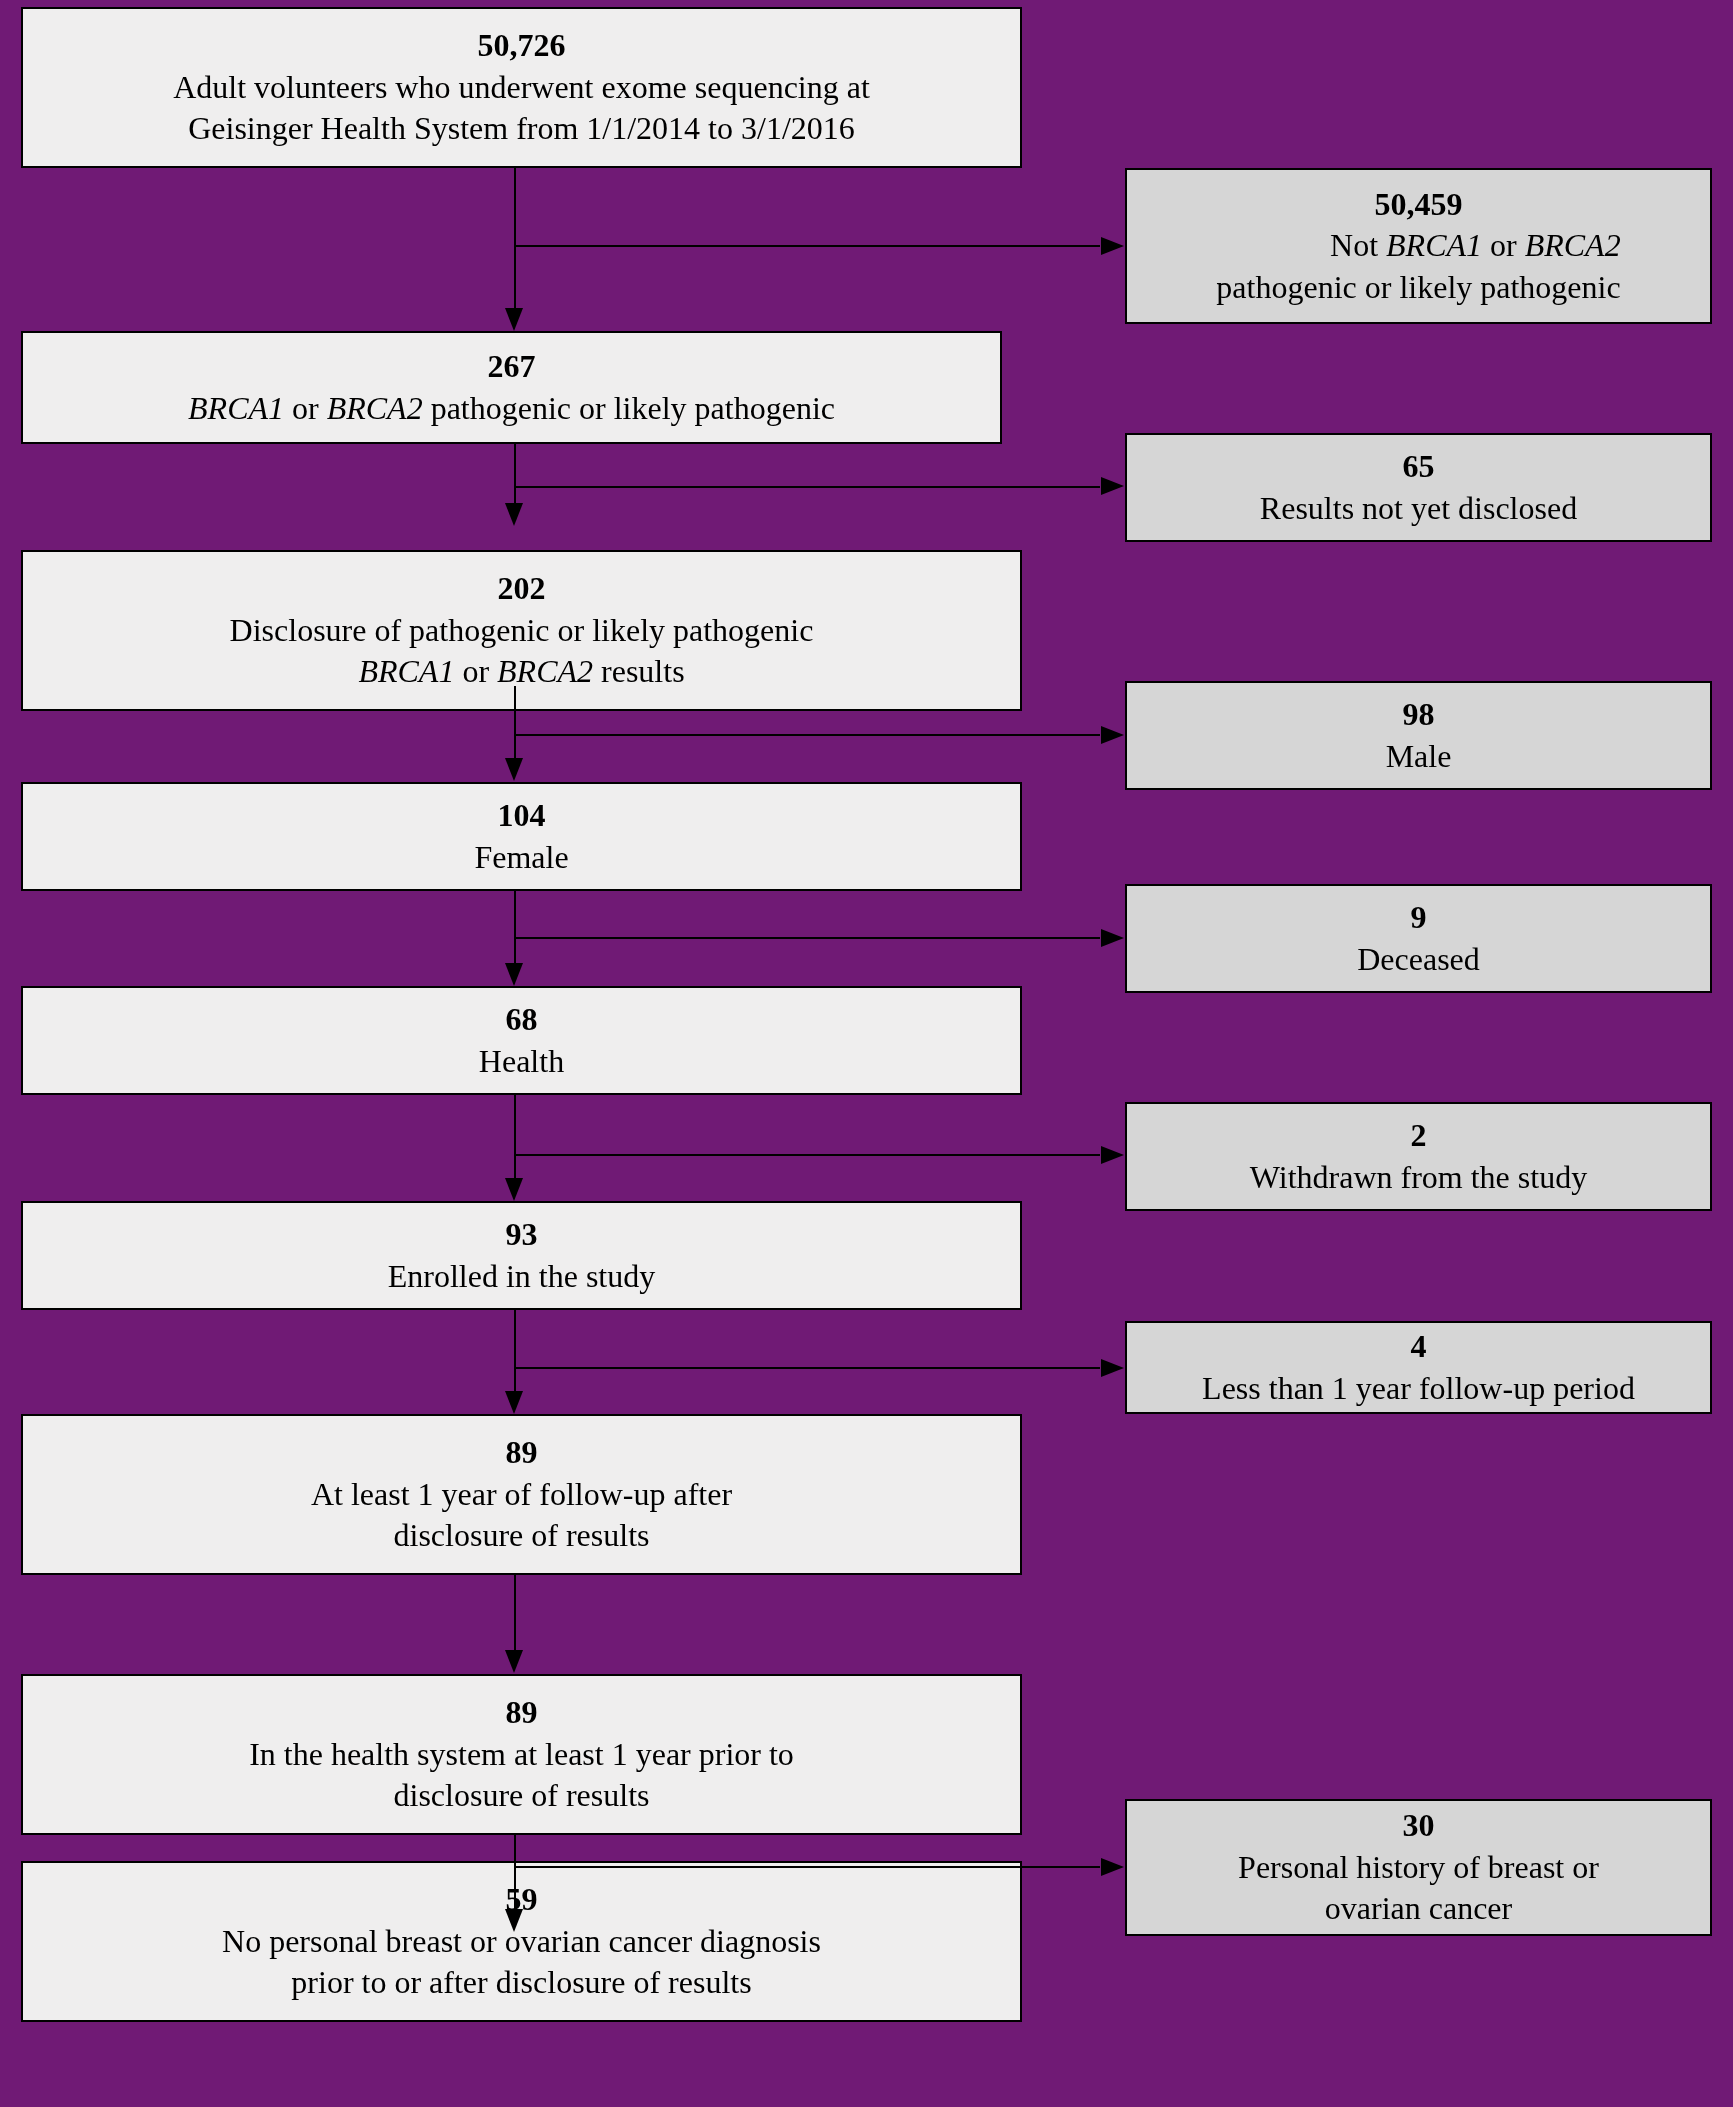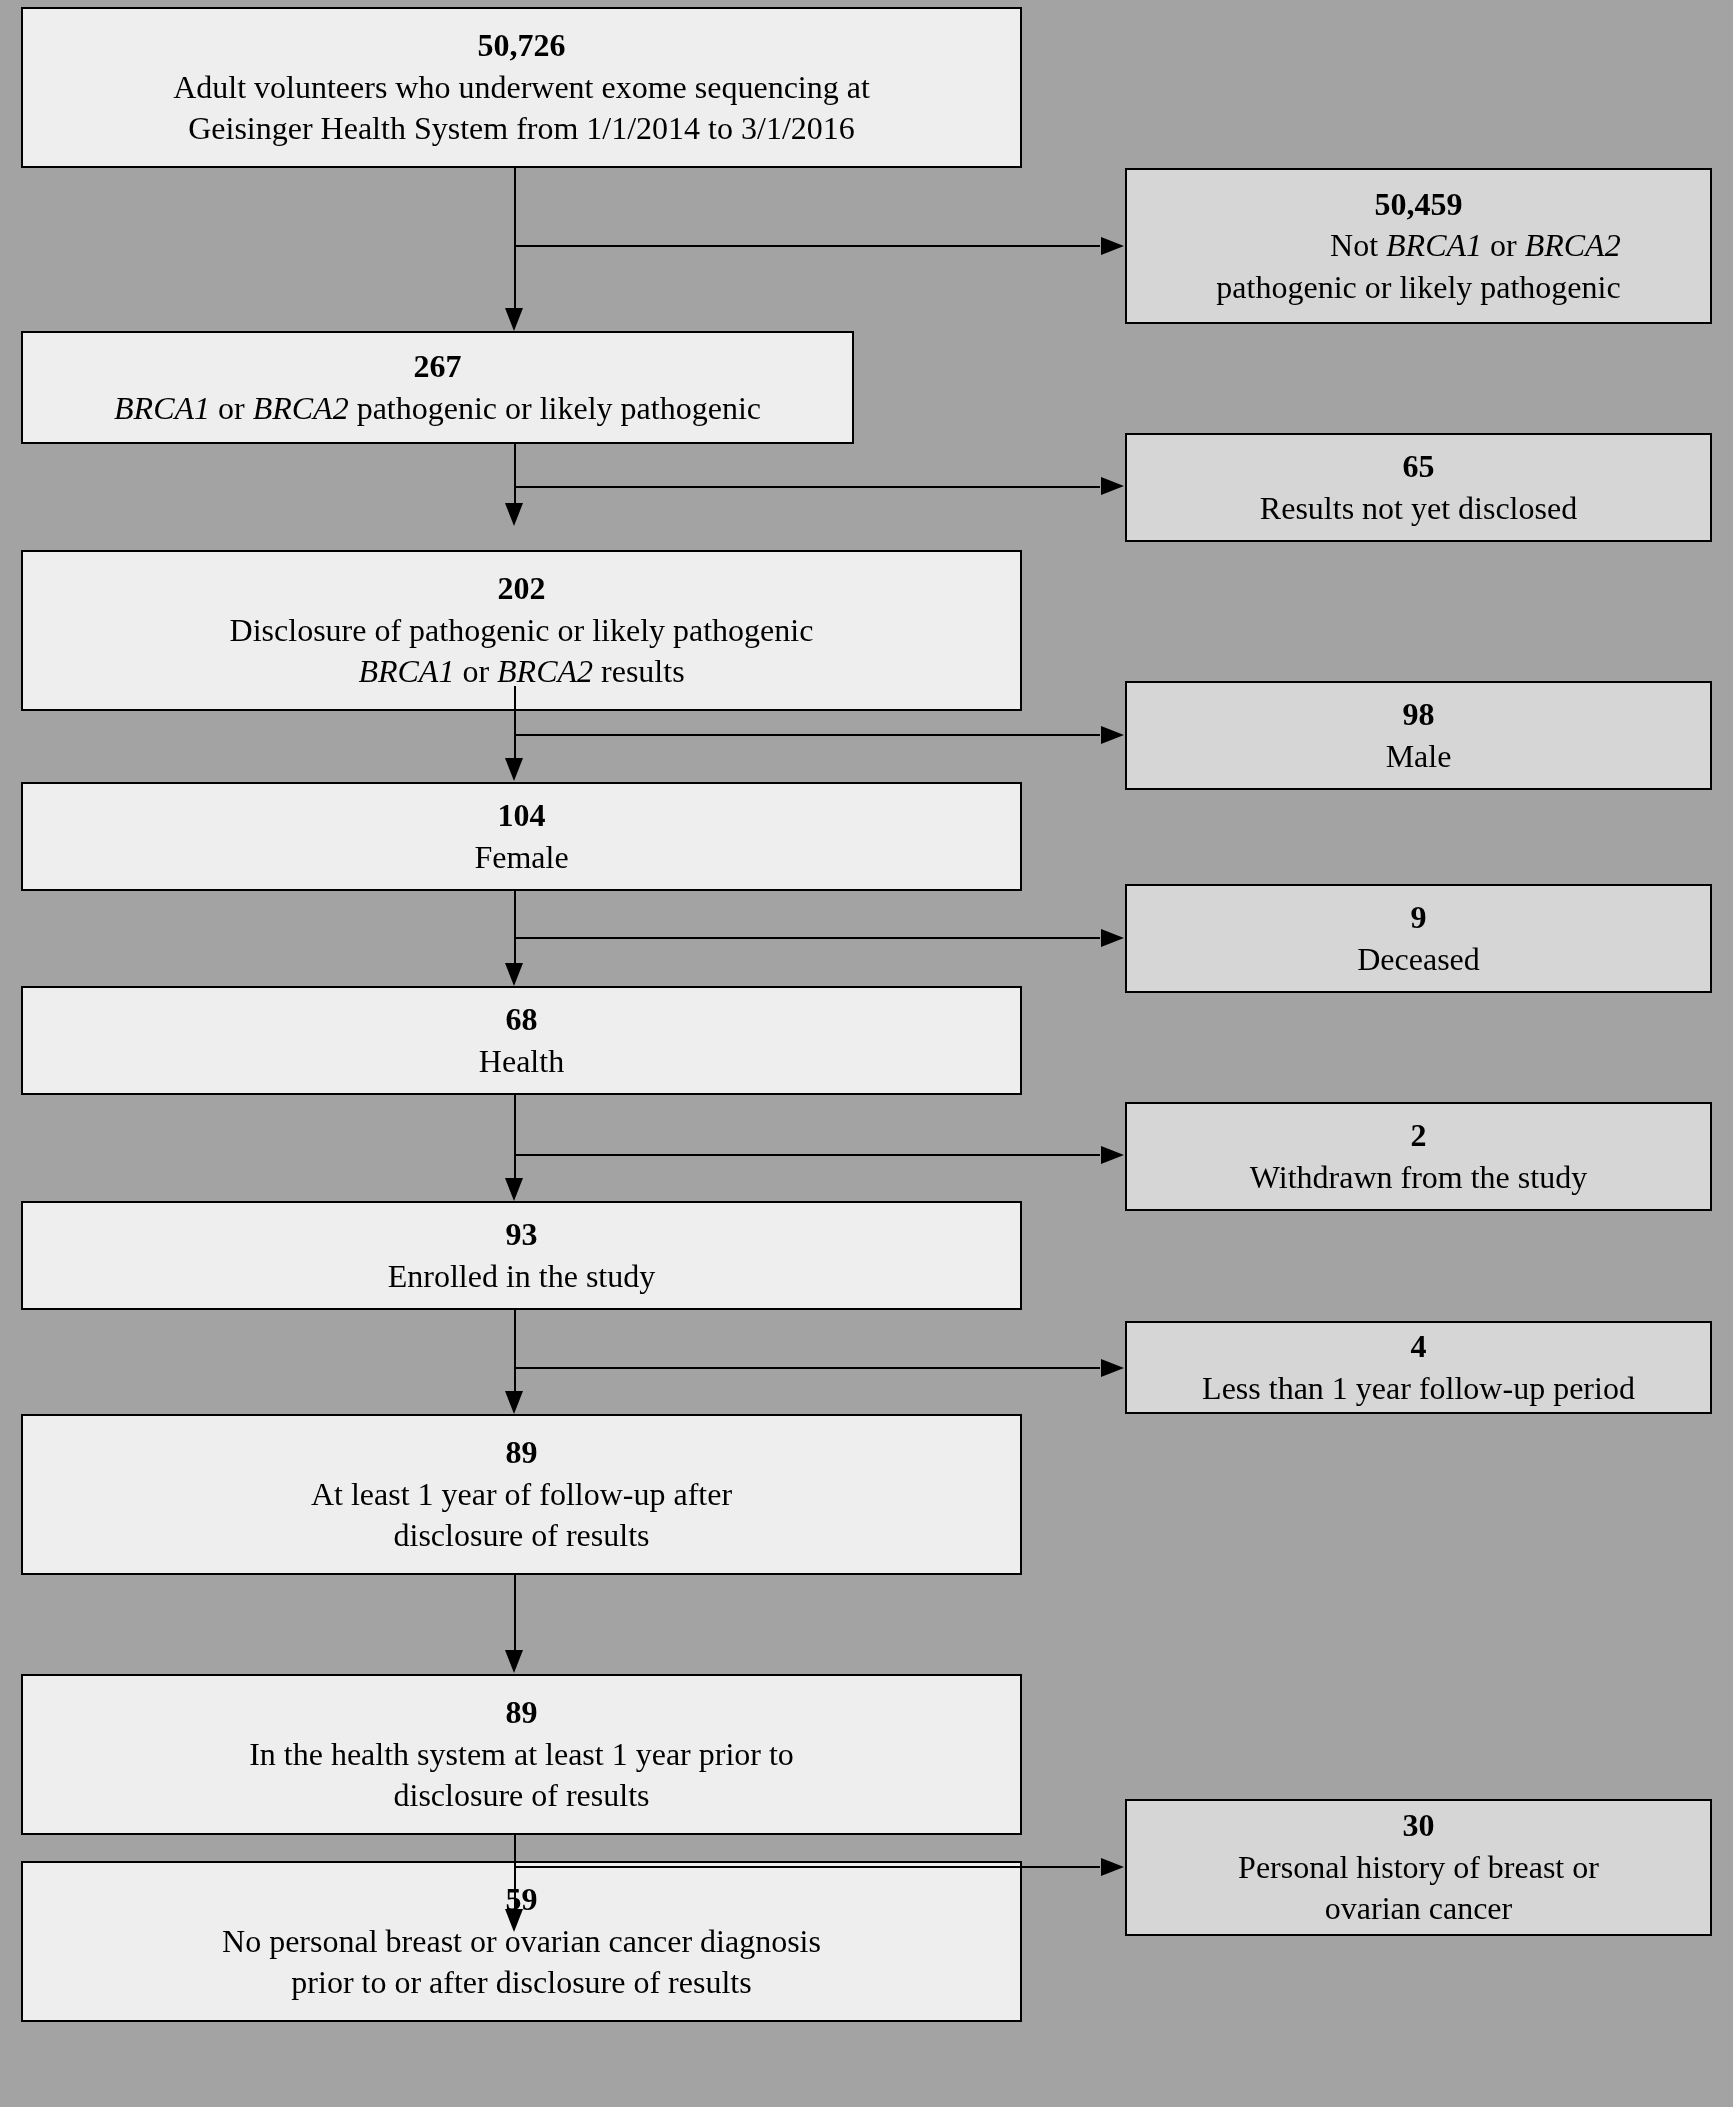--- a/index.html
+++ b/index.html
@@ -8,21 +8,21 @@
     background: #ffffff;
   }
   body {
     font-family: "Liberation Serif", "DejaVu Serif", serif;
     color: #000000;
   }
   #canvas {
     position: relative;
     width: 1733px;
     height: 2108px;
-    background: #a3a3a3;
+    background: #701a75;
     overflow: hidden;
   }
   .node {
     position: absolute;
     box-sizing: border-box;
     border: 2.4px solid #000000;
     display: flex;
     flex-direction: column;
     align-items: center;
     justify-content: center;
@@ -81,21 +81,21 @@
 <div id="canvas">
 
   <div class="node main" style="left:21px; top:7px; width:1001px; height:161px;">
     <span class="count">50,726</span>
     <span class="desc">
       <span>Adult volunteers who underwent exome sequencing at</span><br>
       <span>Geisinger Health System from 1/1/2014 to 3/1/2016</span>
     </span>
   </div>
 
-  <div class="node main" style="left:21px; top:331px; width:833px; height:113px;">
+  <div class="node main" style="left:21px; top:331px; width:981px; height:113px;">
     <span class="count">267</span>
     <span class="desc">
       <i>BRCA1</i> or <i>BRCA2</i> pathogenic or likely pathogenic
     </span>
   </div>
 
   <div class="node main" style="left:21px; top:526px; width:1001px; height:161px;margin-top:24px;">
     <span class="count">202</span>
     <span class="desc">
       Disclosure of pathogenic or likely pathogenic<br>

